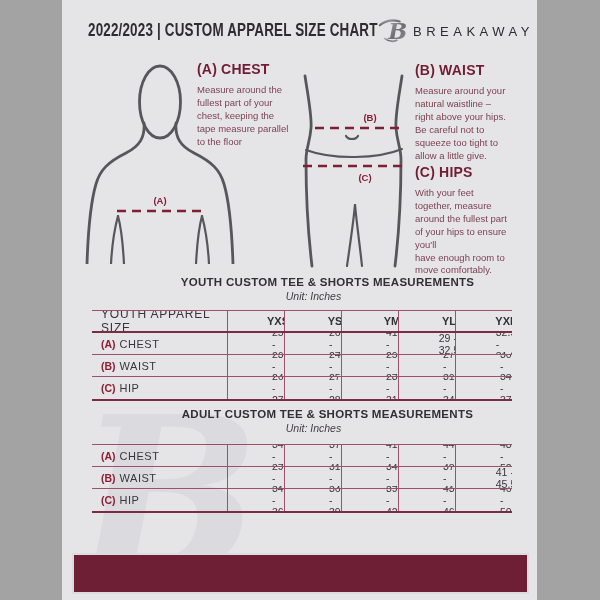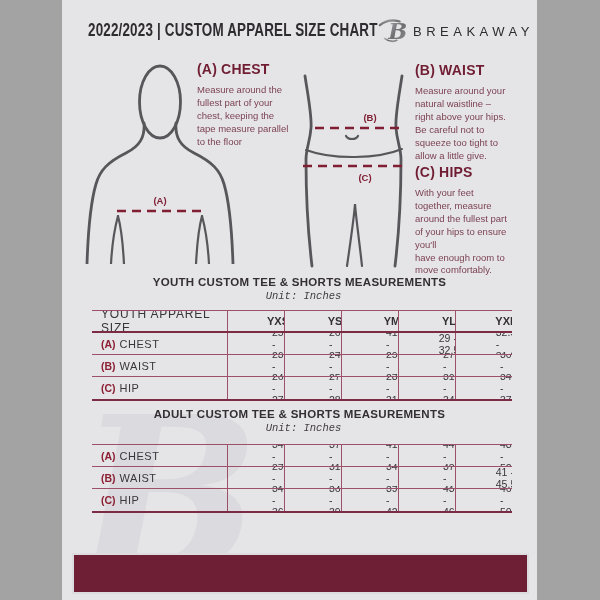--- a/index.html
+++ b/index.html
@@ -15,23 +15,23 @@
   .logo{position:absolute;left:316px;top:14px;z-index:1;}
 
   
   .guide-block{position:absolute;z-index:1;}
   .guide-h{font-size:14px;font-weight:800;color:#701d33;letter-spacing:.2px;}
   .guide-p{margin-top:7px;font-size:9.5px;color:#7c4353;line-height:1.36;white-space:pre-line;}
   .fig{position:absolute;z-index:1;}
 
   
   .sec-title{position:absolute;left:0;width:475px;text-align:center;font-weight:800;font-size:11.5px;
-             color:#332f34;letter-spacing:.3px;z-index:1;}
-  .sec-unit{position:absolute;left:4px;width:475px;text-align:center;font-size:10.5px;font-style:italic;
-            color:#413e43;z-index:1;font-family:Liberation Mono, monospace;}
+             color:#332f34;letter-spacing:.3px;z-index:1;padding-left:28px;}
+  .sec-unit{position:absolute;left:14px;width:475px;text-align:center;font-size:10.5px;font-style:italic;
+            color:#413e43;z-index:1;}
 
   
   .size-table{position:absolute;left:30px;width:420px;border-top:1px solid #9c5168;
               border-bottom:2px solid #7c2b45;z-index:1;}
   .trow{display:grid;grid-template-columns:135px 57px 57px 57px 57px 57px;height:22px;
         border-bottom:1px solid #9c5168;box-sizing:border-box;}
   .trow.head{border-bottom:2px solid #7c2b45;}
   .trow:last-child{border-bottom:none;}
   .tcell{display:flex;align-items:center;justify-content:center;border-left:1px solid #9c5168;
          font-size:10.5px;color:#39363b;overflow:hidden;padding-left:44px;}

